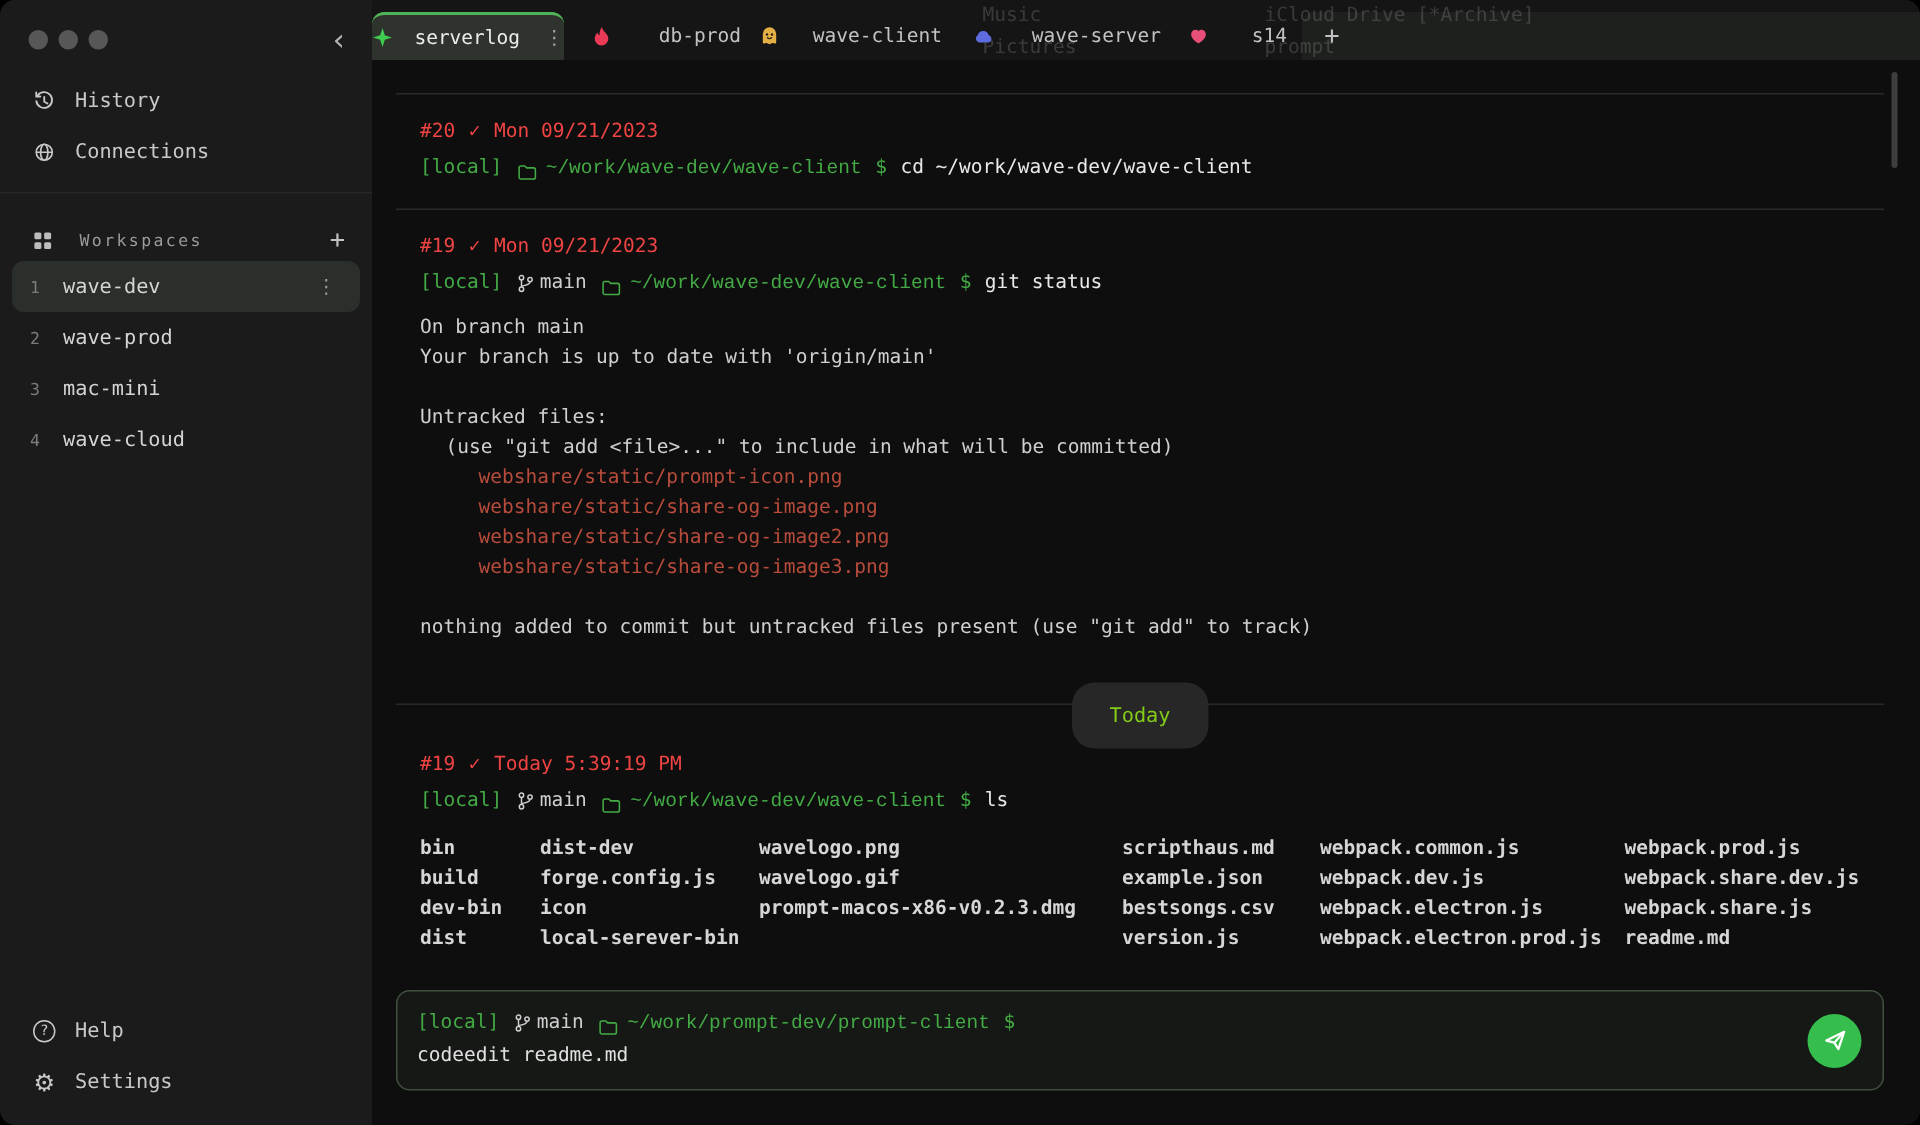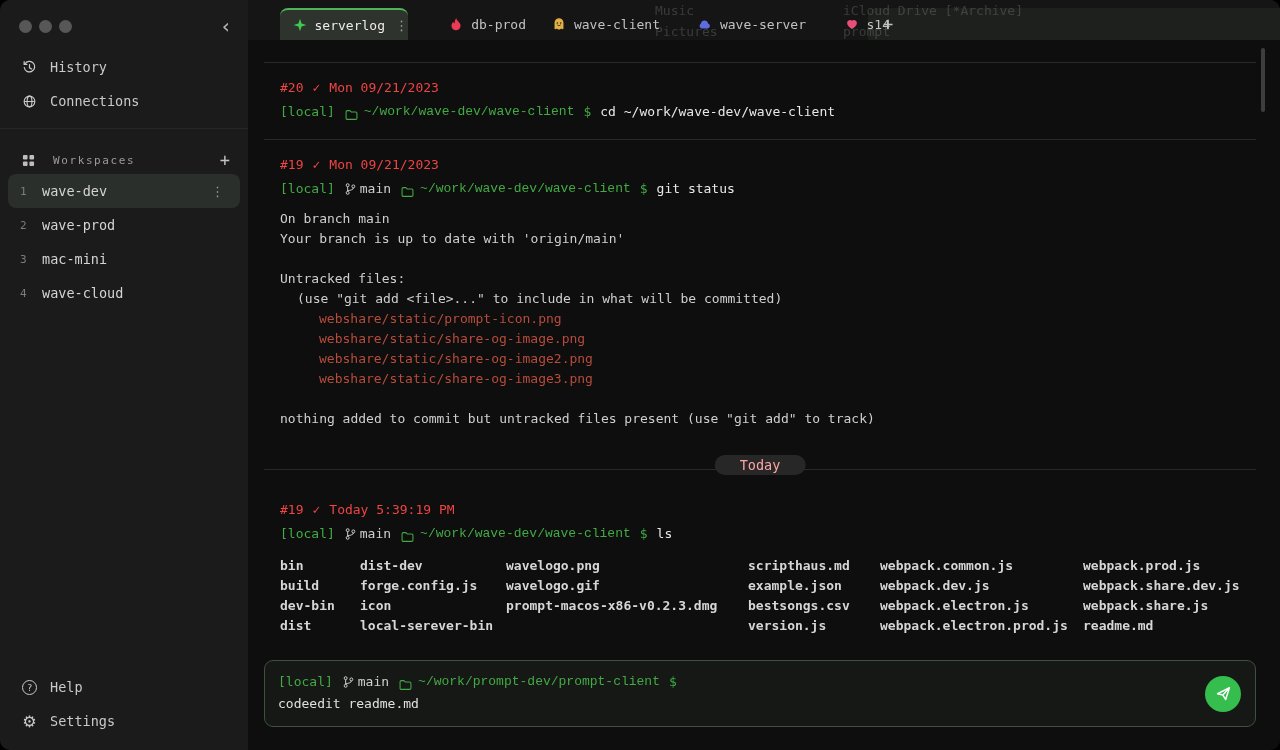--- a/index.html
+++ b/index.html
@@ -30,42 +30,42 @@
   .kebab{color:#9d9d9d;font-size:13px;padding:0 4px;cursor:pointer;}
   .side-footer{position:absolute;bottom:12px;left:0;right:0;}
   .q-circle{width:15px;height:15px;border:1.3px solid #c9c9c9;border-radius:50%;display:flex;align-items:center;justify-content:center;font-size:9.5px;color:#c9c9c9;}
   .gear{font-family:"DejaVu Sans",sans-serif;font-size:16px;color:#c9c9c9;width:15px;text-align:center;line-height:15px;}
   
   .main{position:absolute;left:248px;top:0;width:1032px;height:750px;background:#0d0e0d;}
   
   .tabbar{position:absolute;top:0;left:0;width:1032px;height:40px;background:#141514;overflow:hidden;}
   .ghost-panel{position:absolute;left:620px;top:8px;width:412px;height:32px;background:#1e201e;border-radius:8px 0 0 0;}
   .ghost{position:absolute;color:rgba(205,205,205,0.20);font-size:13px;white-space:pre;}
-  .tab{position:absolute;top:8px;height:32px;display:flex;align-items:center;gap:8px;color:#c2c2c2;font-size:13px;cursor:pointer;justify-content:flex-end;margin-left:32px;}
+  .tab{position:absolute;top:8px;height:32px;display:flex;align-items:center;gap:8px;color:#c2c2c2;font-size:13px;cursor:pointer;justify-content:space-between;}
   .tab.active{background:#2f332d;border-radius:8px 8px 0 0;border-top:2px solid #4fb456;color:#ececec;}
   .tab-kebab{color:#a8a8a8;margin-left:2px;}
   .newtab{position:absolute;top:8px;left:626px;width:28px;height:32px;display:flex;align-items:center;justify-content:center;color:#c2c2c2;font-size:17px;cursor:pointer;}
   
   .content{position:absolute;top:40px;left:0;width:1032px;height:614px;padding:0 24px 0 32px;font-size:13px;line-height:20px;color:#d2d2d2;overflow:hidden;}
   .sep{height:1px;background:#292929;margin-left:-16px;width:calc(100% + 16px);}
   .sep.first{margin-top:22px;}
   .e-head{display:flex;align-items:center;gap:9px;color:#ef4444;margin-top:15px;height:20px;}
   .e-cmd{display:flex;align-items:center;gap:9px;margin-top:4px;height:20px;margin-bottom:17px;}
   .pathwrap{display:flex;align-items:flex-end;gap:5px;font-family:Liberation Mono, monospace;}
   .branchwrap{display:flex;align-items:center;gap:3px;color:#cfcfcf;}
   .g{color:#43aa45;}
   .w{color:#e8e8e8;text-align:center;}
   .out{height:20px;white-space:pre;color:#cfcfcf;}
   .out.red{color:#b84c3c;}
   .out.ind1{padding-left:17px;}
   .out.ind2{padding-left:39px;}
   .gitout{margin-top:-7px;}
   .today-divider{position:relative;margin-left:-16px;width:calc(100% + 16px);height:30px;margin-top:26px;}
   .today-divider .line{position:absolute;top:14px;left:0;right:0;height:1px;background:#292929;}
-  .today-pill{position:absolute;left:50%;transform:translateX(-50%);top:0;background:#272727;border-radius:15px;padding:0 25px;color:#fca5a5;font-size:13.5px;}
+  .today-pill{position:absolute;left:50%;transform:translateX(-50%);top:0;background:#272727;border-radius:15px;padding:12px 25px;color:#84cc16;font-size:13.5px;}
   .ls-grid{display:flex;margin-top:12px;}
   .ls-col{display:flex;flex-direction:column;}
   .ls-col div{height:20px;white-space:pre;color:#d6d6d6;font-weight:bold;}
   .c0{width:80px;}.c1{width:146px;}.c2{width:242px;}.c3{width:132px;}.c4{width:203px;}
   .scroll-thumb{position:absolute;left:1013px;top:48px;width:4px;height:64px;background:#3e3e3e;border-radius:2px;}
   
   .inputbox{position:absolute;left:16px;top:660px;width:992px;height:67px;background:#151815;border:1px solid #40503f;border-radius:9px;padding:11px 60px 11px 13px;font-size:13px;line-height:20px;cursor:text;}
   .in-l1{display:flex;align-items:center;gap:9px;height:20px;}
   .in-l2{color:#e0e0e0;height:20px;margin-top:2px;}
   .send-btn{position:absolute;right:14px;top:50%;transform:translateY(-50%);width:36px;height:36px;border-radius:50%;background:#35bd4e;display:flex;align-items:center;justify-content:center;cursor:pointer;border:none;}

